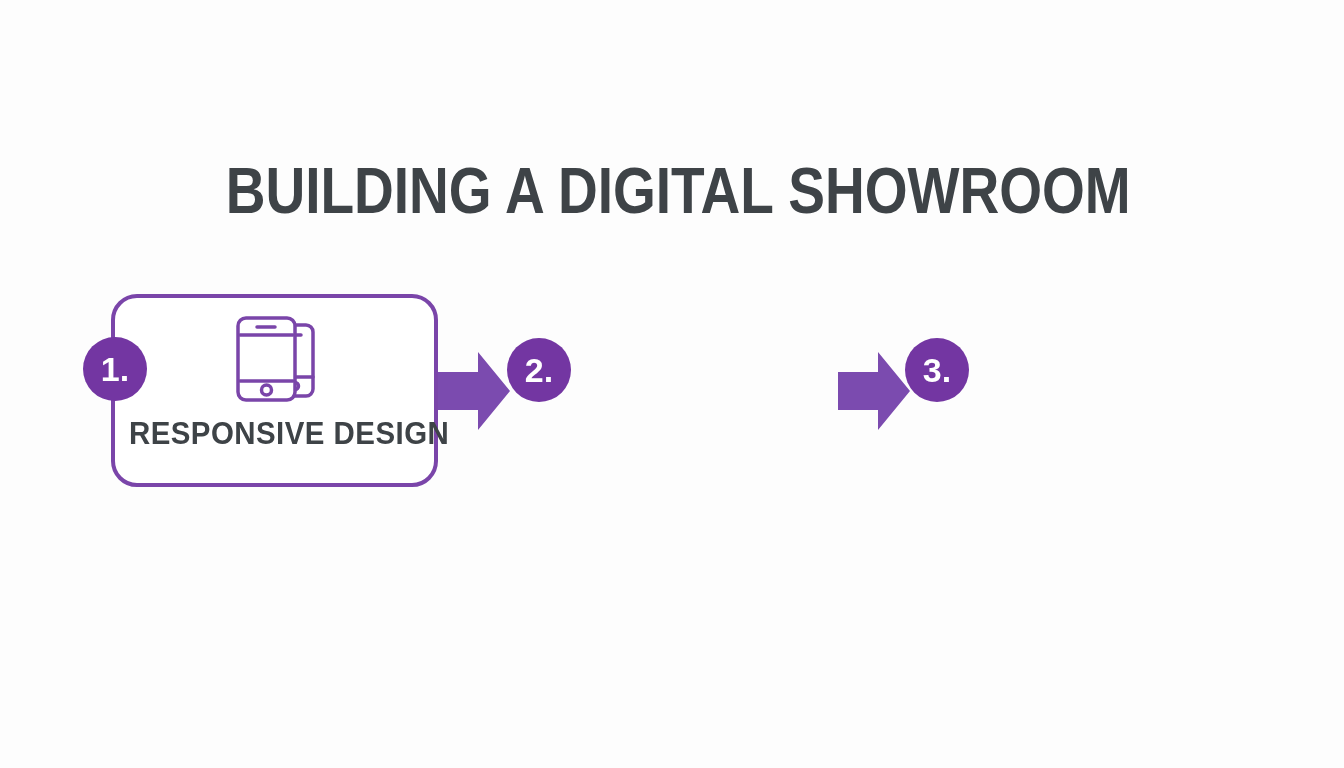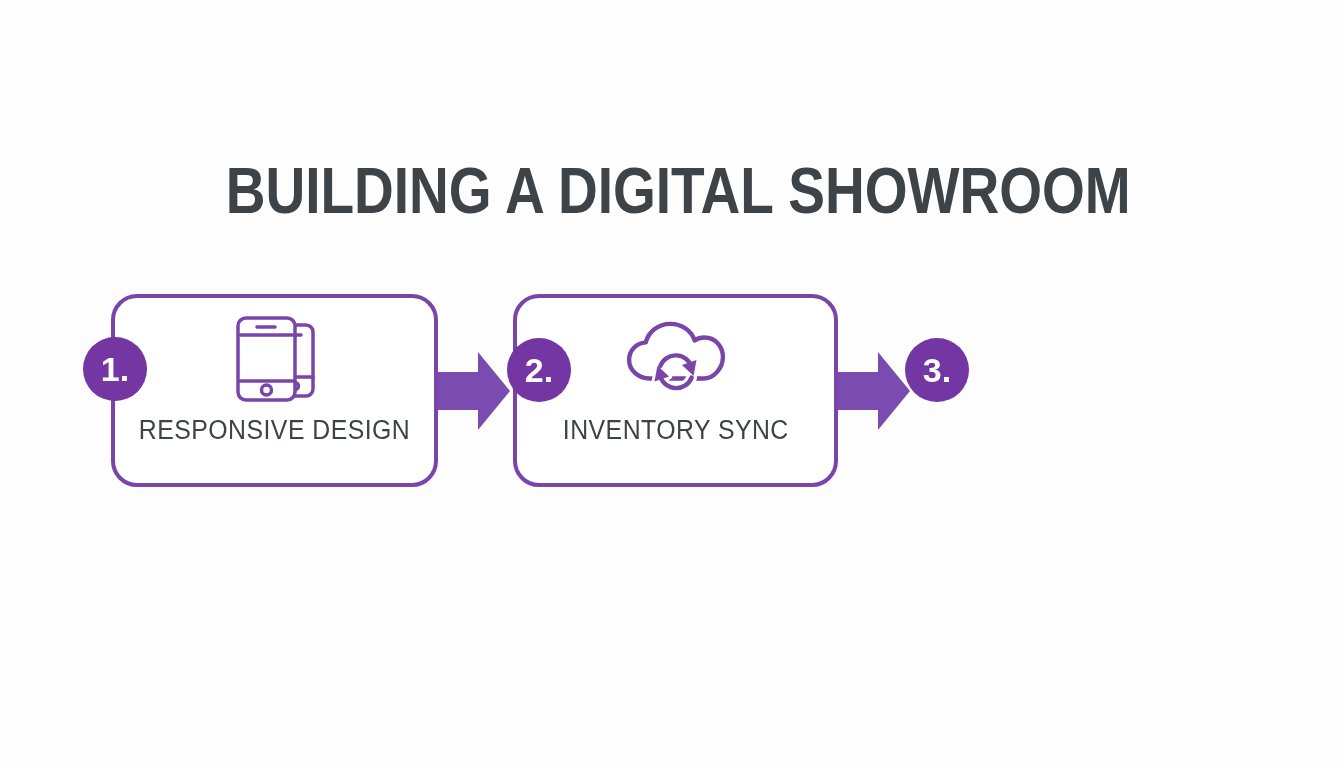--- a/index.html
+++ b/index.html
@@ -32,21 +32,21 @@
   }
   .badge-1{left:83px;top:337px;}
   .badge-2{left:507px;top:338px;}
   .badge-3{left:905px;top:338px;}
   .icon{position:absolute;left:50%;transform:translateX(-50%);}
   .icon-phones{top:15px;}
   .icon-cloud{top:19px;}
   .icon-clipboard{top:13px;}
   .step-label{
     position:absolute;top:117px;left:0;width:100%;text-align:center;
-    font-size:27px;font-weight:400;color:var(--text_dark,#3E4347);
+    font-size:32px;font-weight:700;color:var(--text_dark,#3E4347);
     letter-spacing:0.5px;
   }
   .arrow{position:absolute;top:352px;width:72px;height:78px;z-index:2;}
   .arrow-1{left:438px;}
   .arrow-2{left:838px;}
   .arrow polygon{fill:var(--purple_arrow,#7B4BAF);}
   
   .st{stroke:var(--purple_icon,#7A45A9);fill:none;stroke-width:3.5;stroke-linecap:round;stroke-linejoin:round;}
   .stf{stroke:var(--purple_icon,#7A45A9);fill:#fff;stroke-width:3.5;stroke-linecap:round;stroke-linejoin:round;}
   .st-thick{stroke:var(--purple_icon,#7A45A9);fill:none;stroke-width:4.5;stroke-linecap:round;stroke-linejoin:round;}
@@ -72,36 +72,20 @@
         <rect class="stf" x="9" y="5" width="57" height="82" rx="8"></rect>
         <line class="st" x1="28" y1="14" x2="46" y2="14"></line>
         <line class="st" x1="11" y1="22" x2="64" y2="22"></line>
         <line class="st" x1="11" y1="68" x2="64" y2="68"></line>
         <circle class="st" cx="37.5" cy="77" r="5"></circle>
       </svg>
     </span>
     <div class="step-label"><span class="condense-sm">RESPONSIVE DESIGN</span></div>
   </section>
 
-  <section class="step step-2">
-    <span class="icon icon-cloud">
-      <svg width="106" height="86" viewBox="0 0 108 88" aria-hidden="true">
-        <path class="st-thick" d="M27,63 C15,63 6,54 6,44 C6,34 13,27 23,26 C26,15 36,7 48,7 C60,7 70,14 73,24 C76,22 80,21 83,21 C94,21 102,30 102,41 C102,52 93,63 82,63 Z"></path>
-        <path class="halo" d="M38,50 A17,17 0 0 1 70,51"></path>
-        <path class="halo" d="M70,62 A17,17 0 0 1 38,61"></path>
-        <polygon class="halo-fill" points="75,44 60,49 72,60"></polygon>
-        <polygon class="halo-fill" points="47,61 32,66 35,50"></polygon>
-        <path class="st-thick" d="M38,50 A17,17 0 0 1 70,51"></path>
-        <path class="st-thick" d="M70,62 A17,17 0 0 1 38,61"></path>
-        <polygon class="fillp" points="75,44 60,49 72,60"></polygon>
-        <polygon class="fillp" points="47,61 32,66 35,50"></polygon>
-      </svg>
-    </span>
-    <div class="step-label"><span class="condense-sm">INVENTORY SYNC</span></div>
-  </section>
 
 
   <div class="badge badge-1">
       <span>1.</span>
     </div>
   <div class="badge badge-2">
       <span>2.</span>
     </div>
   <div class="badge badge-3">
       <span>3.</span>

